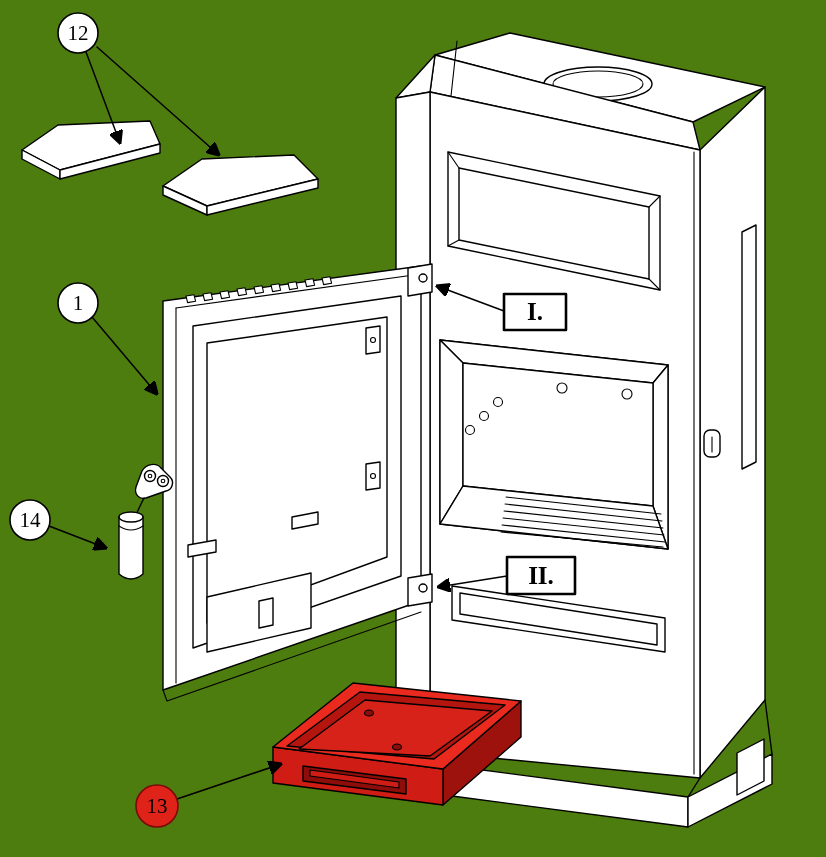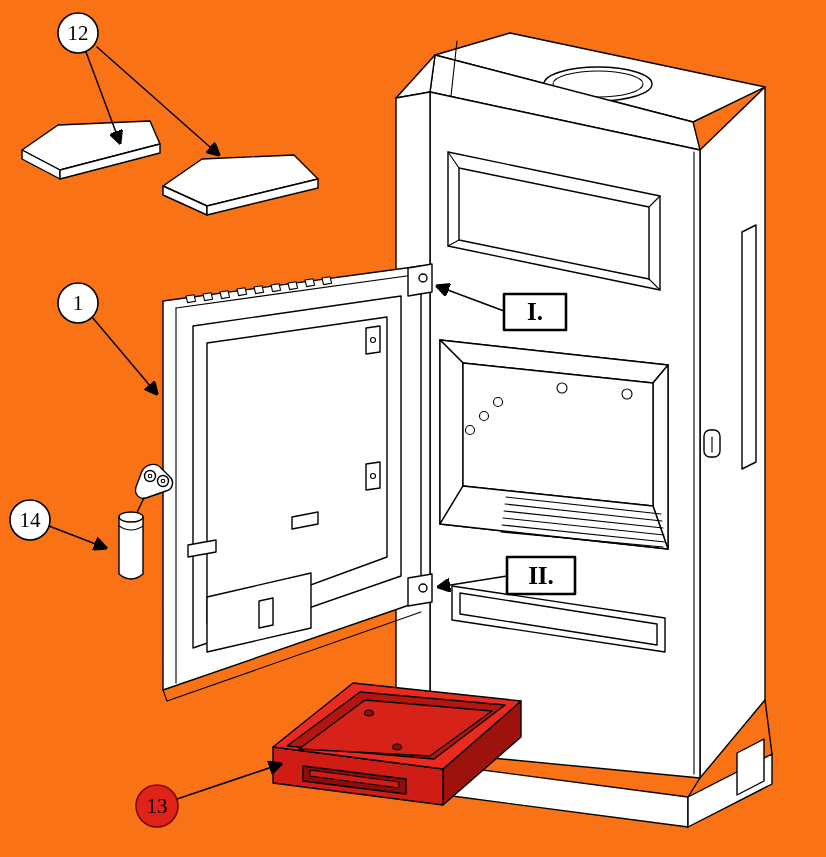--- a/index.html
+++ b/index.html
@@ -1,16 +1,16 @@
 <!DOCTYPE html>
 <html><head>
 <meta charset="utf-8">
 <style>
   html,body{margin:0;padding:0;background:#fff;}
-  .stage{position:relative;width:826px;height:857px;background:#f97316;overflow:hidden;}
+  .stage{position:relative;width:826px;height:857px;background:#4d7c0f;overflow:hidden;}
   svg{display:block;}
   svg path,svg line,svg circle,svg ellipse,svg rect{stroke:#000;stroke-width:1.4;stroke-linejoin:round;stroke-linecap:round;}
   .thin{stroke-width:1.1;}
   .thick{stroke-width:2.6;}
   .leader{stroke-width:1.5;fill:none;}
   text{stroke:none;font-family:"Liberation Serif","DejaVu Serif",serif;}
   .cap{font-size:21px;text-anchor:middle;fill:#000;}
   .boxlbl{font-size:25px;font-weight:bold;text-anchor:middle;fill:#000;}
 </style>
 </head>

